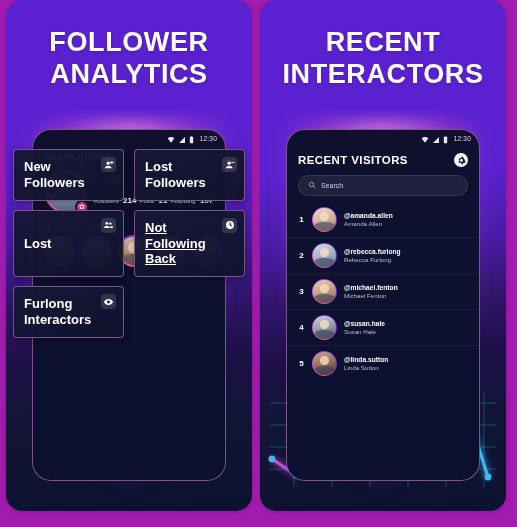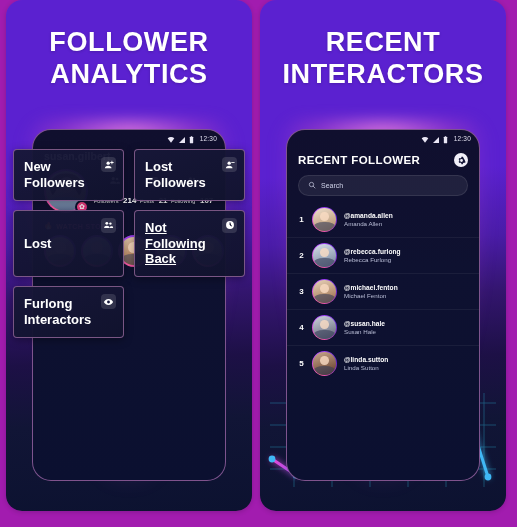--- a/index.html
+++ b/index.html
@@ -570,21 +570,21 @@
           <span class="sb-ico">
             <svg width="5" height="8" viewBox="0 0 12 24">
                 <rect x="1" y="2" width="10" height="20" rx="2" fill="#e9e6f5"></rect>
                 <rect x="4" y="0" width="4" height="2" rx="1" fill="#e9e6f5"></rect>
               </svg>
           </span>
           <span class="sb-time">12:30</span>
         </div>
 
         <div class="rv-head">
-          <span class="rv-title">RECENT FOLLOWER</span>
+          <span class="rv-title">RECENT VISITORS</span>
           <span class="rv-gear">
             <svg width="9" height="9" viewBox="0 0 24 24">
                 <path fill="#131436" d="M12 8.2a3.8 3.8 0 1 0 0 7.6 3.8 3.8 0 0 0 0-7.6zm9.3 3.8c0 .6-.05 1.2-.15 1.7l2 1.6-1.9 3.3-2.4-1a7.6 7.6 0 0 1-2.9 1.7l-.35 2.6h-3.8l-.35-2.6a7.6 7.6 0 0 1-2.9-1.7l-2.4 1-1.9-3.3 2-1.6a8 8 0 0 1 0-3.4l-2-1.6 1.9-3.3 2.4 1a7.6 7.6 0 0 1 2.9-1.7L11.85 2h3.8"></path>
                 <circle cx="12" cy="12" r="11" fill="none"></circle>
               </svg>
           </span>
         </div>
 
         <div class="search">
           <span class="mag">

